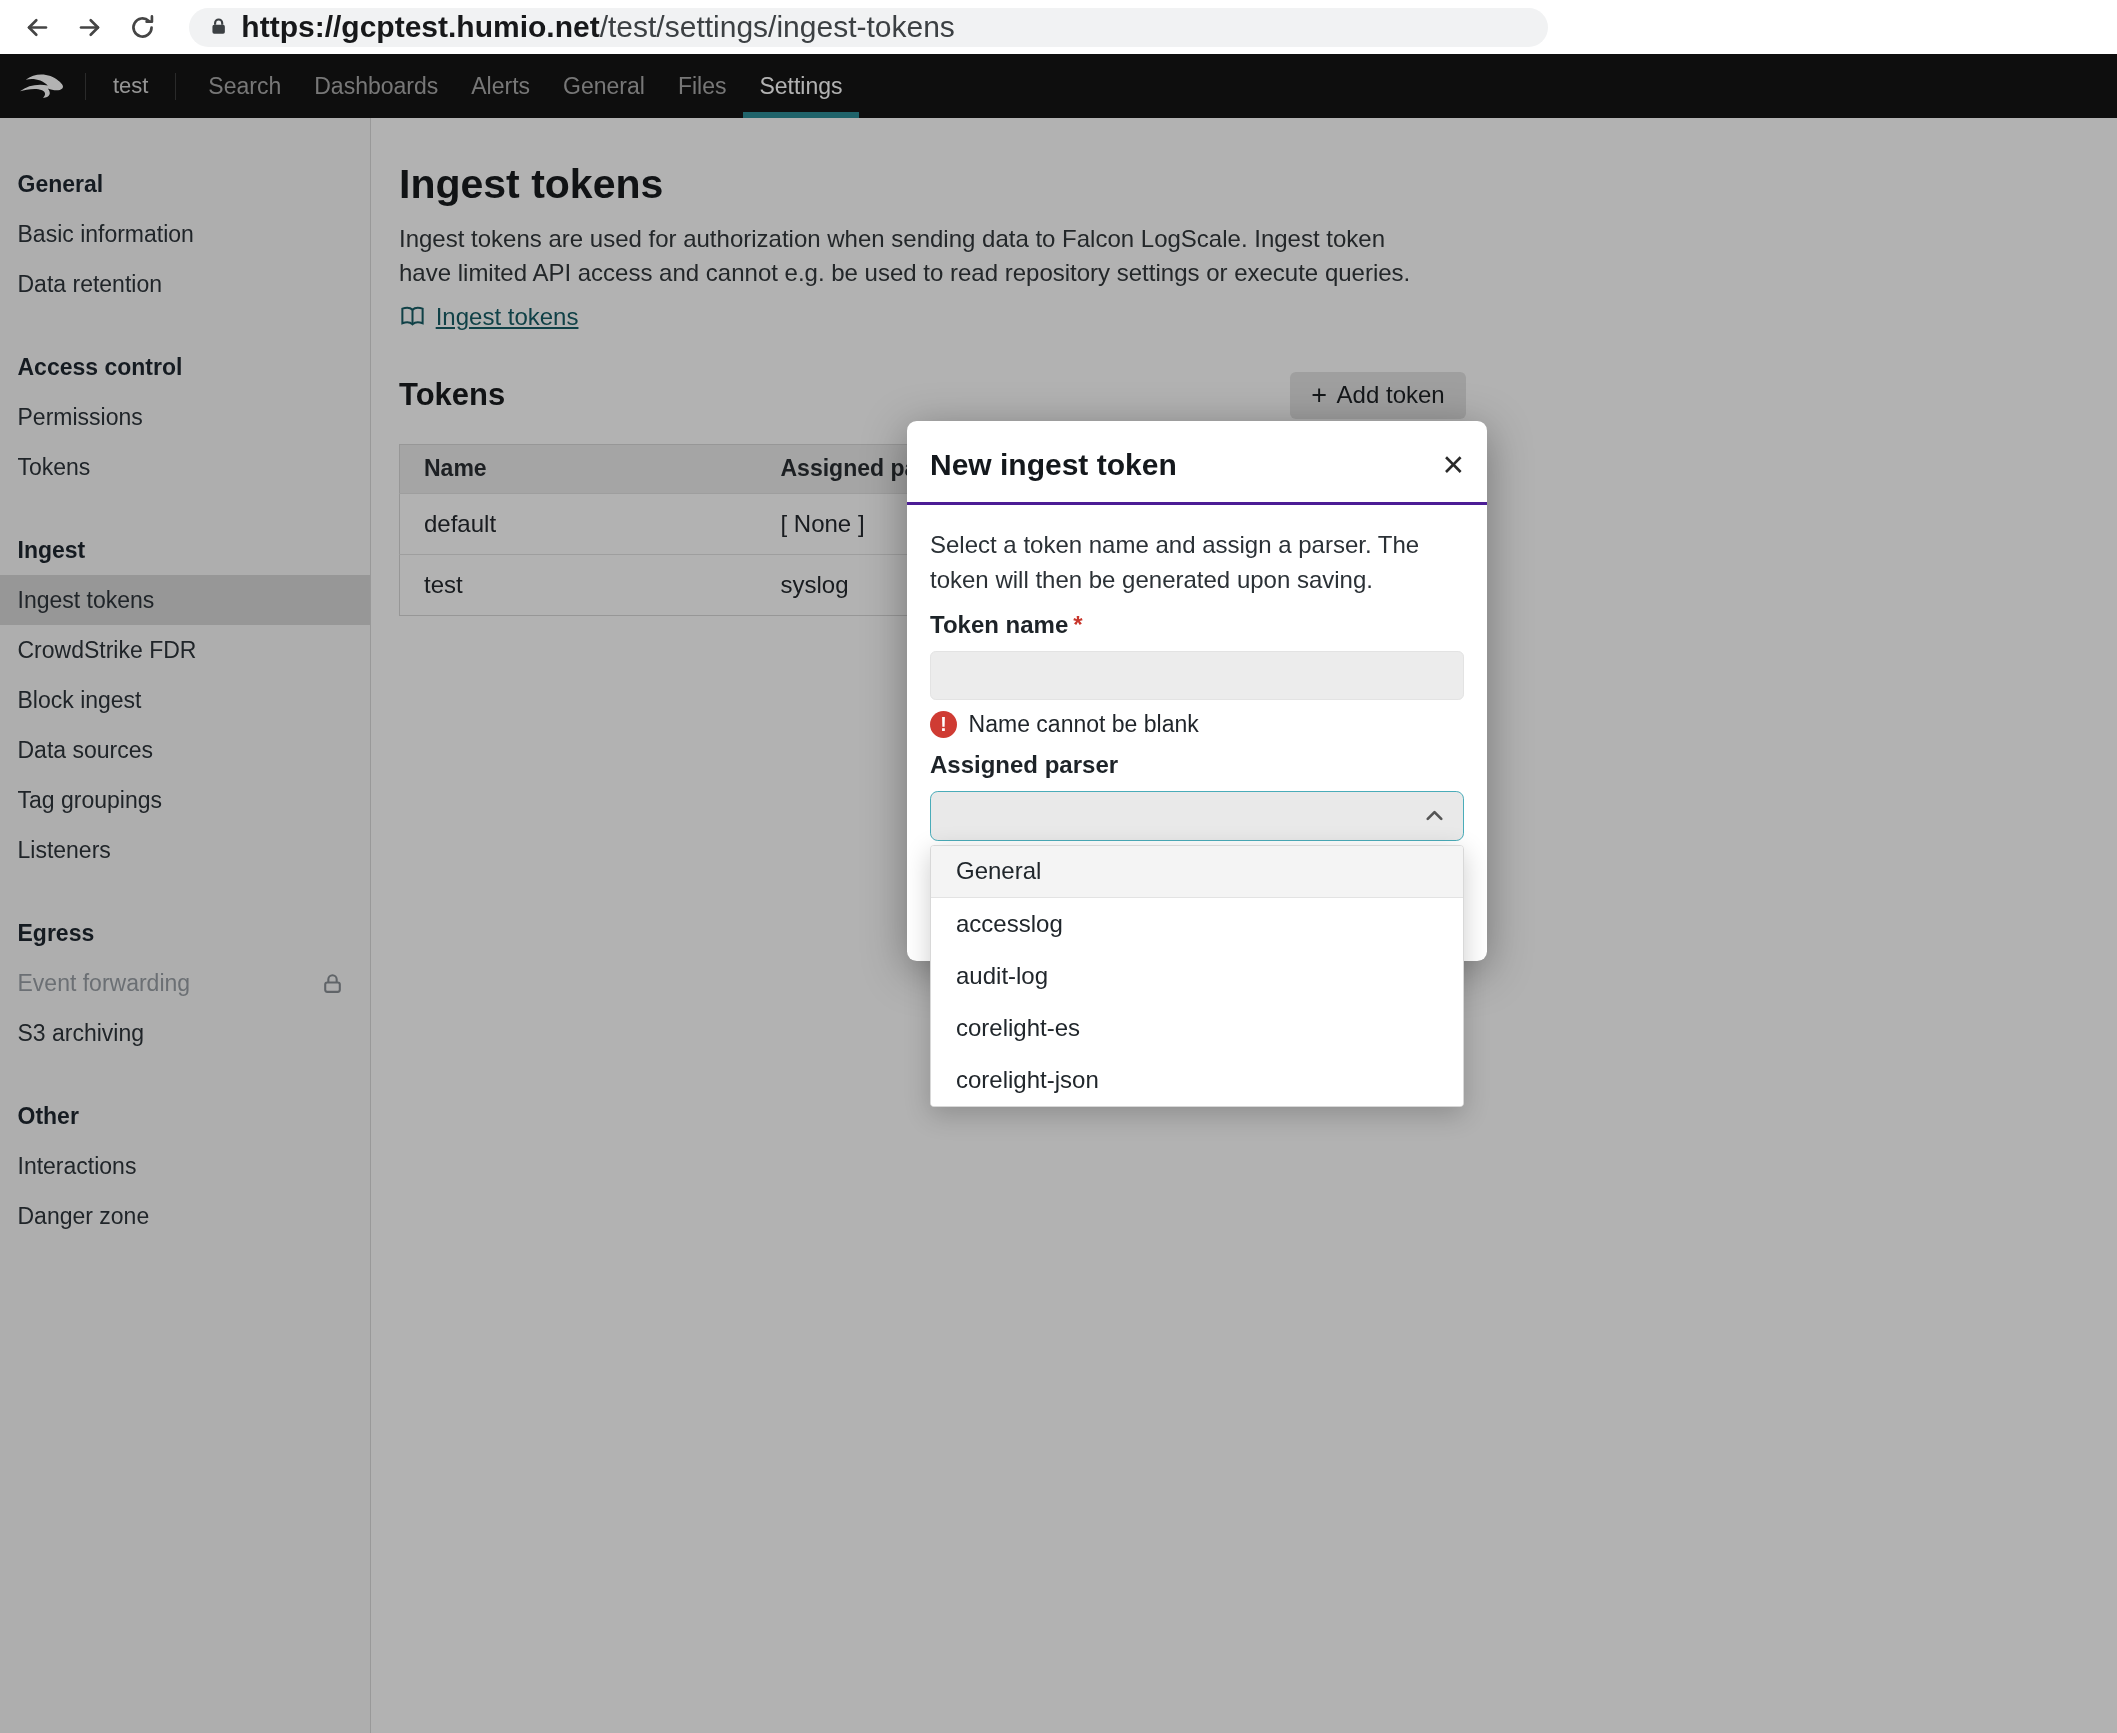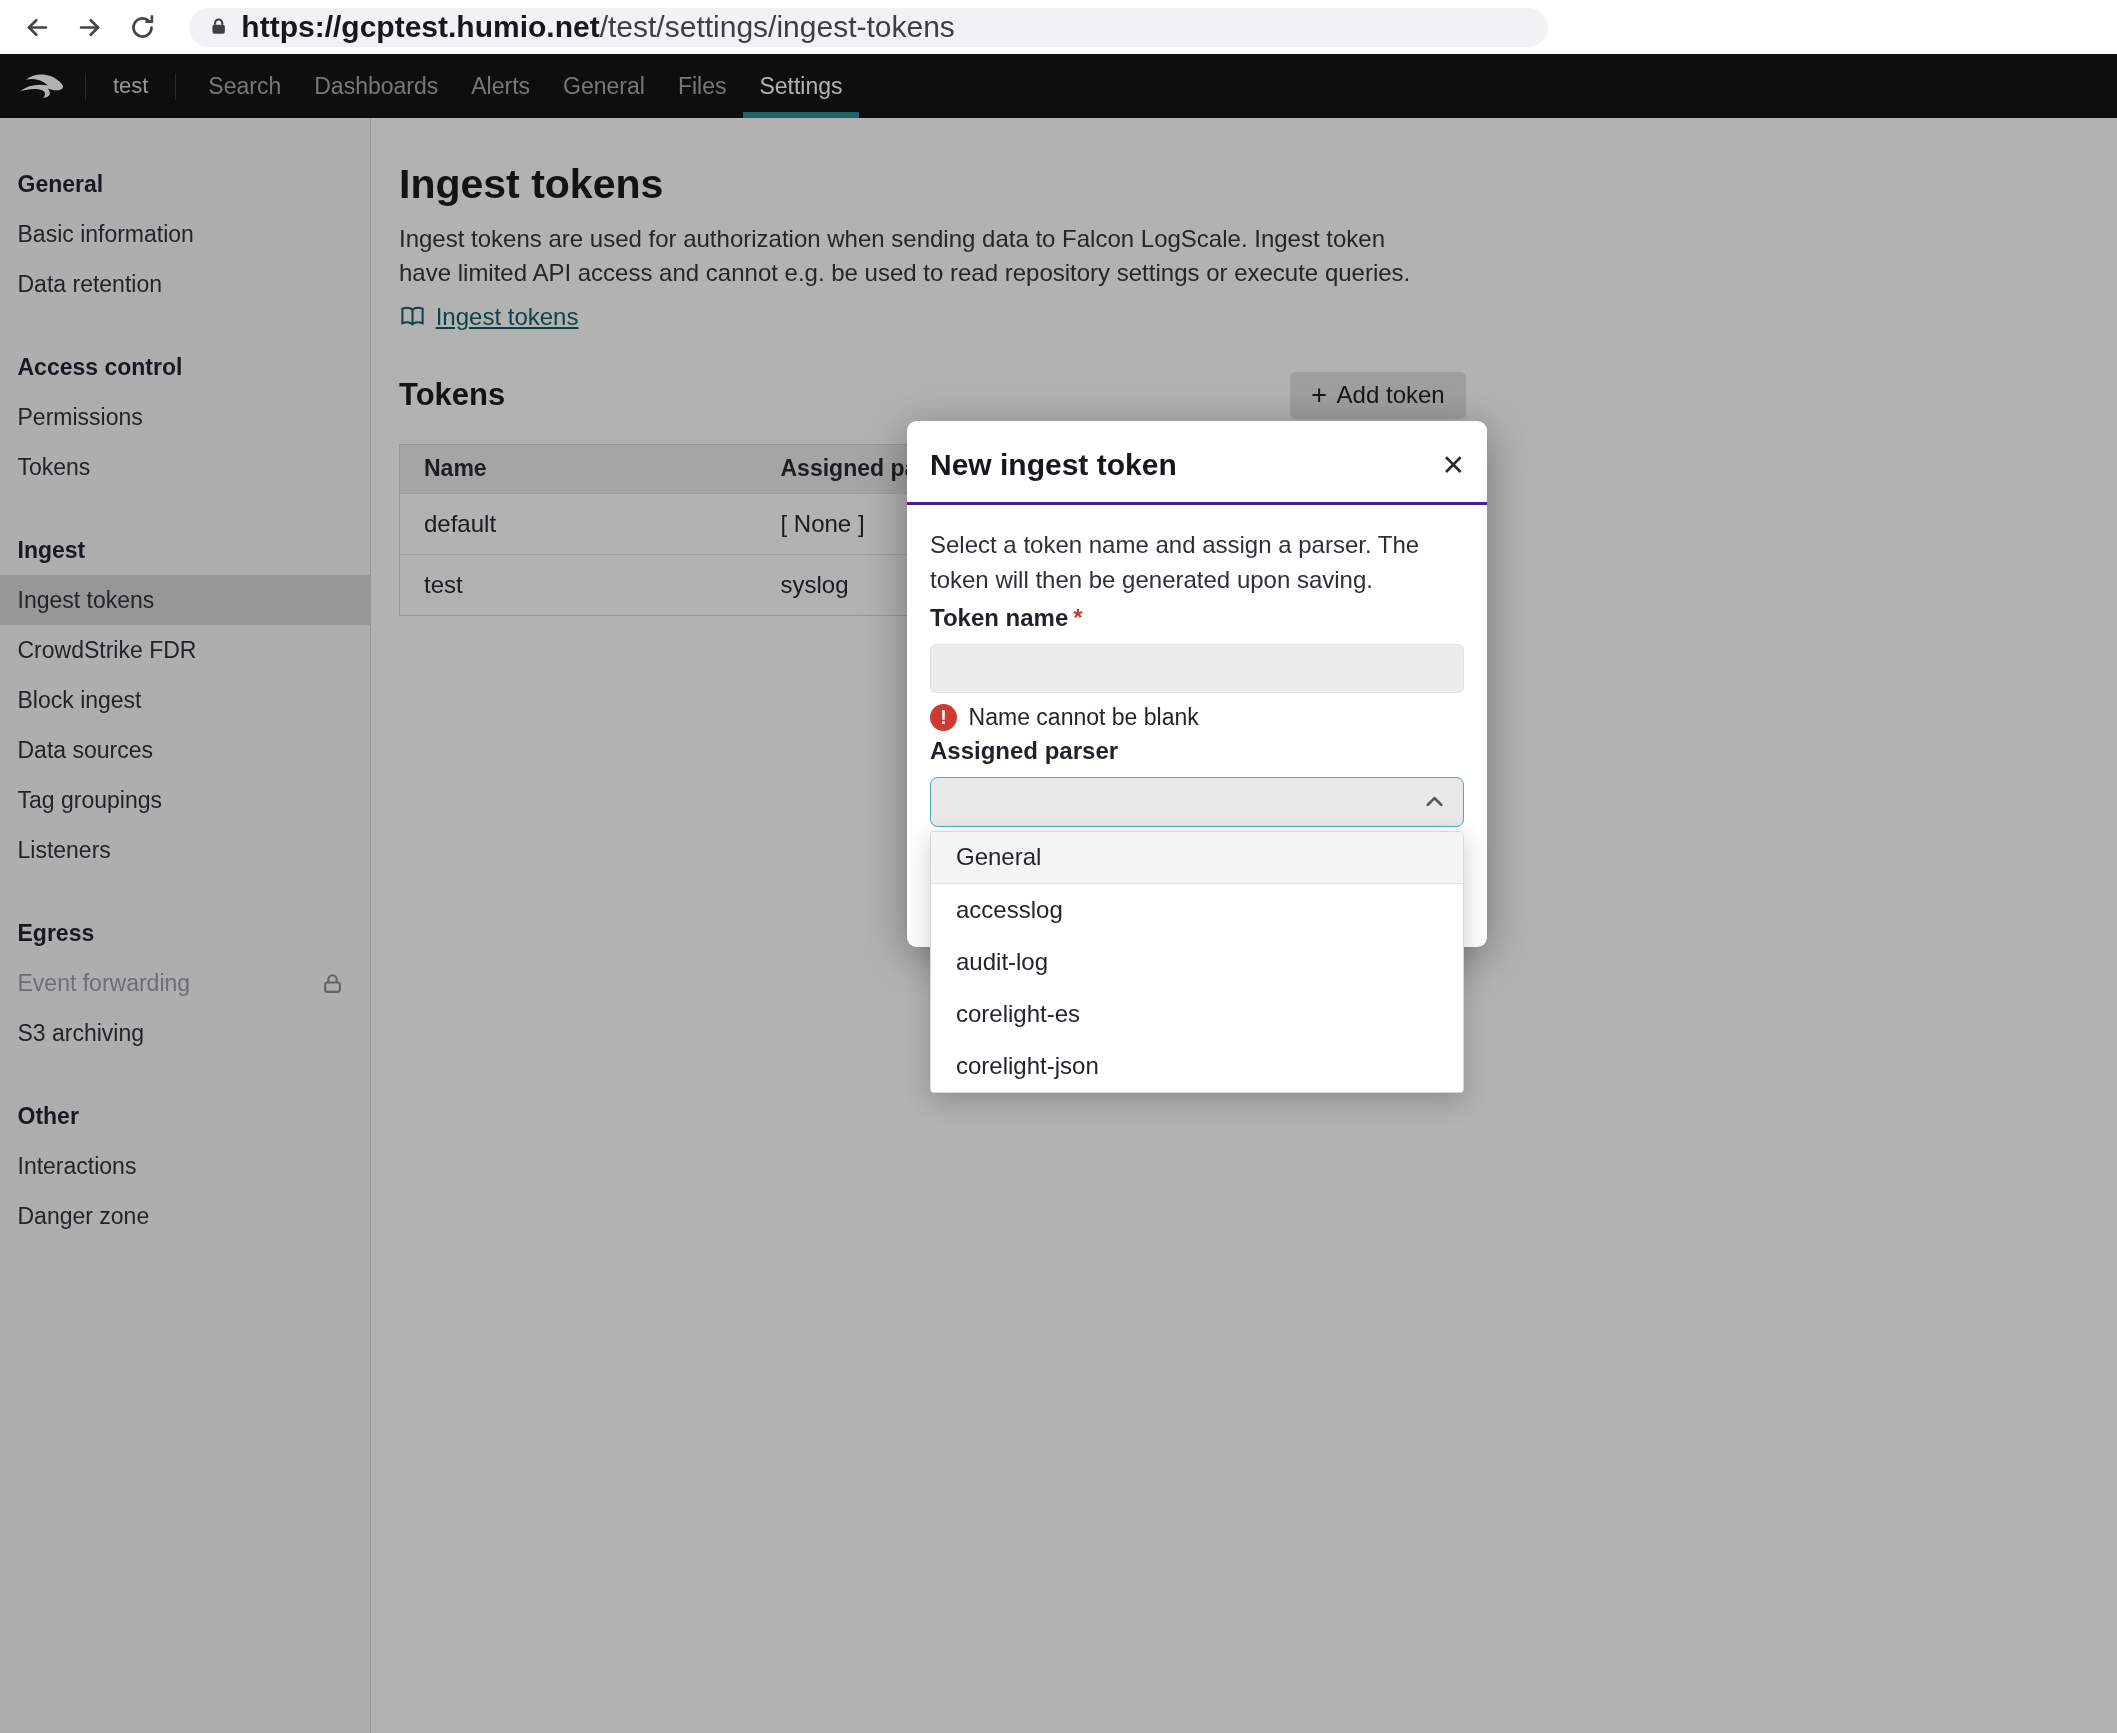--- a/index.html
+++ b/index.html
@@ -51,21 +51,21 @@
   .tok-table td { height: 61px; font-size: 24px; color: #24292e; padding-left: 24px; border-top: 1px solid #e2e2e2; background: #fff; white-space: nowrap; }
 
   
   .overlay { position: absolute; left: 0; right: 0; top: 54px; bottom: 0; background: rgba(0,0,0,0.30); z-index: 50; }
   .modal { position: absolute; left: 907px; top: 421px; width: 580px; background: #ffffff; border-radius: 9.7px; box-shadow: 0 9.7px 44px rgba(0,0,0,0.35); z-index: 100; }
   .modal-header { padding: 25px 23px 19.4px 23px; border-bottom: 3px solid #4c1d95; display: flex; align-items: center; justify-content: space-between; }
   .modal-title { font-size: 30px; font-weight: 700; color: #14181c; }
   .modal-close { font-size: 37px; line-height: 1; color: #2a2a2a; background: none; border: none; cursor: pointer; font-family: inherit; }
   .modal-body { padding: 23px; position: relative; }
   .modal-intro { font-size: 24px; line-height: 1.45; color: #2b3136; }
-  .field-label { margin-top: 6px; font-size: 24px; font-weight: 700; color: #1d2328; display: flex; gap: 4.9px; }
+  .field-label { margin-top: 13px; font-size: 24px; font-weight: 700; color: #1d2328; display: flex; gap: 4.9px; }
   .req { color: #c8372d; font-weight: 700; }
   .text-input { margin-top: 11.6px; width: 100%; height: 49px; background: #ececec; border: 1px solid #e3e3e3; border-radius: 5.8px; font-size: 24px; padding: 0 15.5px; font-family: inherit; color: #222; }
   .error-row { margin-top: 11.6px; display: flex; align-items: center; gap: 11.6px; }
   .err-ic { width: 27px; height: 27px; border-radius: 50%; background: #cf3b33; color: #fff; font-size: 19.4px; font-weight: 700; display: flex; align-items: center; justify-content: center; flex: none; }
   .error-text { font-size: 23px; color: #1f2429; }
   .select-wrap { position: relative; margin-top: 11.6px; }
   .select-box { height: 50px; background: #e9e9e9; border: 1.9px solid #4aacb9; border-radius: 7.8px; display: flex; align-items: center; justify-content: space-between; padding: 0 15.5px; cursor: pointer; }
   .select-value { font-size: 24px; color: #222; }
   .dropdown { position: absolute; top: calc(100% + 3.9px); left: 0; right: 0; background: #fff; border: 1px solid #d8d8d8; border-radius: 3.9px; box-shadow: 0 7.8px 27px rgba(0,0,0,0.20); z-index: 120; overflow: hidden; }
   .dd-option { height: 52px; display: flex; align-items: center; padding-left: 25px; font-size: 24px; color: #20262b; cursor: pointer; background: #fff; }

